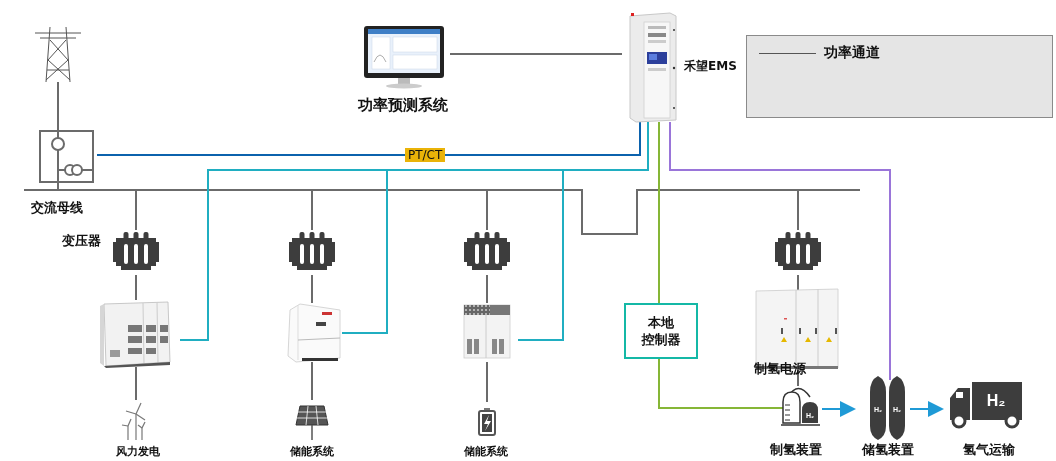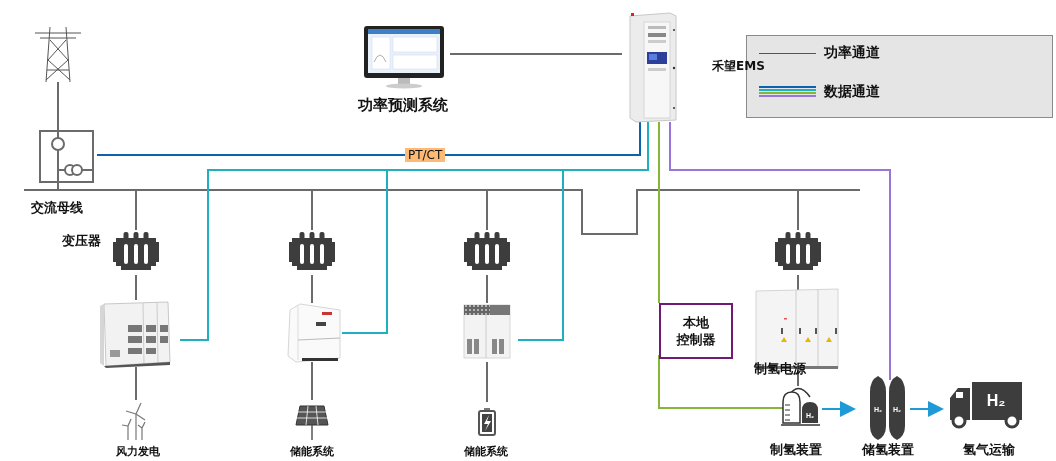--- a/index.html
+++ b/index.html
@@ -5,22 +5,22 @@
   html,body{margin:0;padding:0;background:#fff;}
   body{width:1056px;height:461px;position:relative;overflow:hidden;font-family:"DejaVu Sans","Liberation Sans",sans-serif;color:#111;}
   svg#diagram{position:absolute;left:0;top:0;width:1056px;height:461px;}
   .lbl{position:absolute;font-size:13px;white-space:nowrap;color:#111;}
   .lbl.b{font-weight:bold;}
   .lbl.sm{font-size:11px;font-weight:bold;}
   .lbl.big{font-size:15px;font-weight:bold;}
   .legend{position:absolute;left:746px;top:35px;width:305px;height:81px;border:1px solid #8a8a8a;background:#e5e5e5;}
   .leg-item{position:absolute;display:flex;align-items:center;font-size:14px;font-weight:bold;}
   .leg-line{display:inline-block;width:57px;margin-right:8px;}
-  .ctrl-box{position:absolute;left:659px;top:303px;width:70px;height:52px;border:2px solid #701a75;background:#fff;display:flex;flex-direction:column;align-items:center;justify-content:center;font-size:13px;font-weight:bold;line-height:17px;}
-  .ptct{position:absolute;left:405px;top:148px;background:#fdba74;padding:0 3px;font-size:12px;}
+  .ctrl-box{position:absolute;left:624px;top:303px;width:70px;height:52px;border:2px solid #14b8a6;background:#fff;display:flex;flex-direction:column;align-items:center;justify-content:center;font-size:13px;font-weight:bold;line-height:17px;}
+  .ptct{position:absolute;left:405px;top:148px;background:#eab308;padding:0 3px;font-size:12px;}
 </style>
 </head>
 <body>
 
 <svg id="diagram" viewBox="0 0 1056 461">
   <defs>
     <marker id="arrowBlue" markerWidth="8" markerHeight="8" refX="6" refY="4" orient="auto">
       <path d="M0,0 L8,4 L0,8 z" fill="#1f9ad6"></path>
     </marker>
   </defs>
@@ -273,33 +273,24 @@
   <text x="878" y="412" text-anchor="middle" font-size="7" font-weight="bold" fill="#fff" font-family="Liberation Sans, sans-serif">H₂</text>
   <text x="897" y="412" text-anchor="middle" font-size="7" font-weight="bold" fill="#fff" font-family="Liberation Sans, sans-serif">H₂</text>
   <text x="996" y="406" text-anchor="middle" font-size="16" font-weight="bold" fill="#fff" font-family="Liberation Sans, sans-serif">H₂</text>
 </svg>
 
 <div class="legend">
   <div class="leg-item" style="left:12px;top:8px;">
     <span class="leg-line" style="border-top:1.5px solid #555;"></span>
     <span>功率通道</span>
   </div>
-  <div class="leg-item" style="left:12px;top:47px;">
-    <span class="leg-line" style="height:12px;position:relative;">
-      <span style="position:absolute;left:0;right:0;top:0;border-top:2px solid #0b62ad;"></span>
-      <span style="position:absolute;left:0;right:0;top:3px;border-top:2px solid #20aec1;"></span>
-      <span style="position:absolute;left:0;right:0;top:6px;border-top:2px solid #86b636;"></span>
-      <span style="position:absolute;left:0;right:0;top:9px;border-top:2px solid #9a75d9;"></span>
-    </span>
-    <span>数据通道</span>
-  </div>
 </div>
 
 <div class="lbl big" style="left:358px;top:96px;">功率预测系统</div>
-<div class="lbl b" style="left:684px;top:58px;font-size:12px;margin-left:28px;">禾望EMS</div>
+<div class="lbl b" style="left:684px;top:58px;font-size:12px;">禾望EMS</div>
 <div class="ptct">PT/CT</div>
 <div class="lbl b" style="left:31px;top:199px;">交流母线</div>
 <div class="lbl b" style="left:62px;top:232px;">变压器</div>
 
 <div class="lbl sm" style="left:116px;top:444px;">风力发电</div>
 <div class="lbl sm" style="left:290px;top:444px;">储能系统</div>
 <div class="lbl sm" style="left:464px;top:444px;">储能系统</div>
 
 <div class="ctrl-box">
   <span>本地</span>

